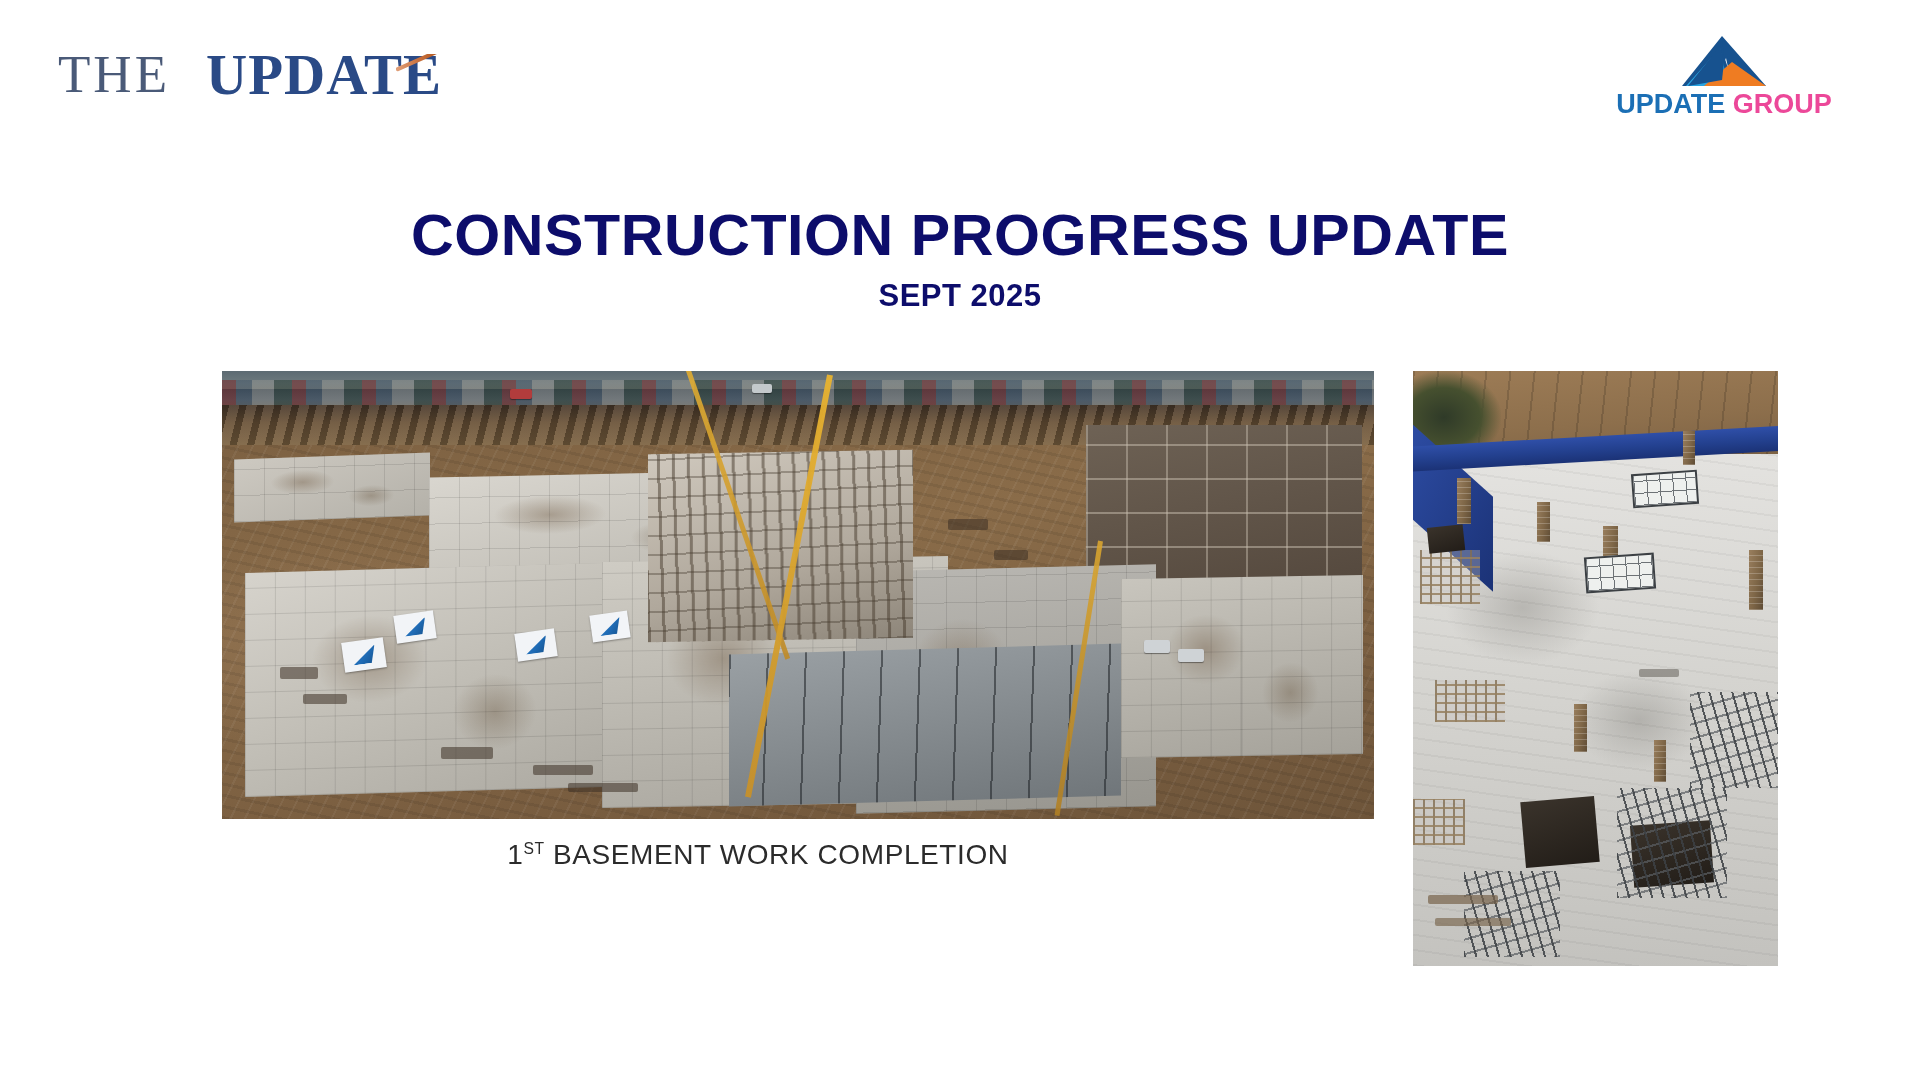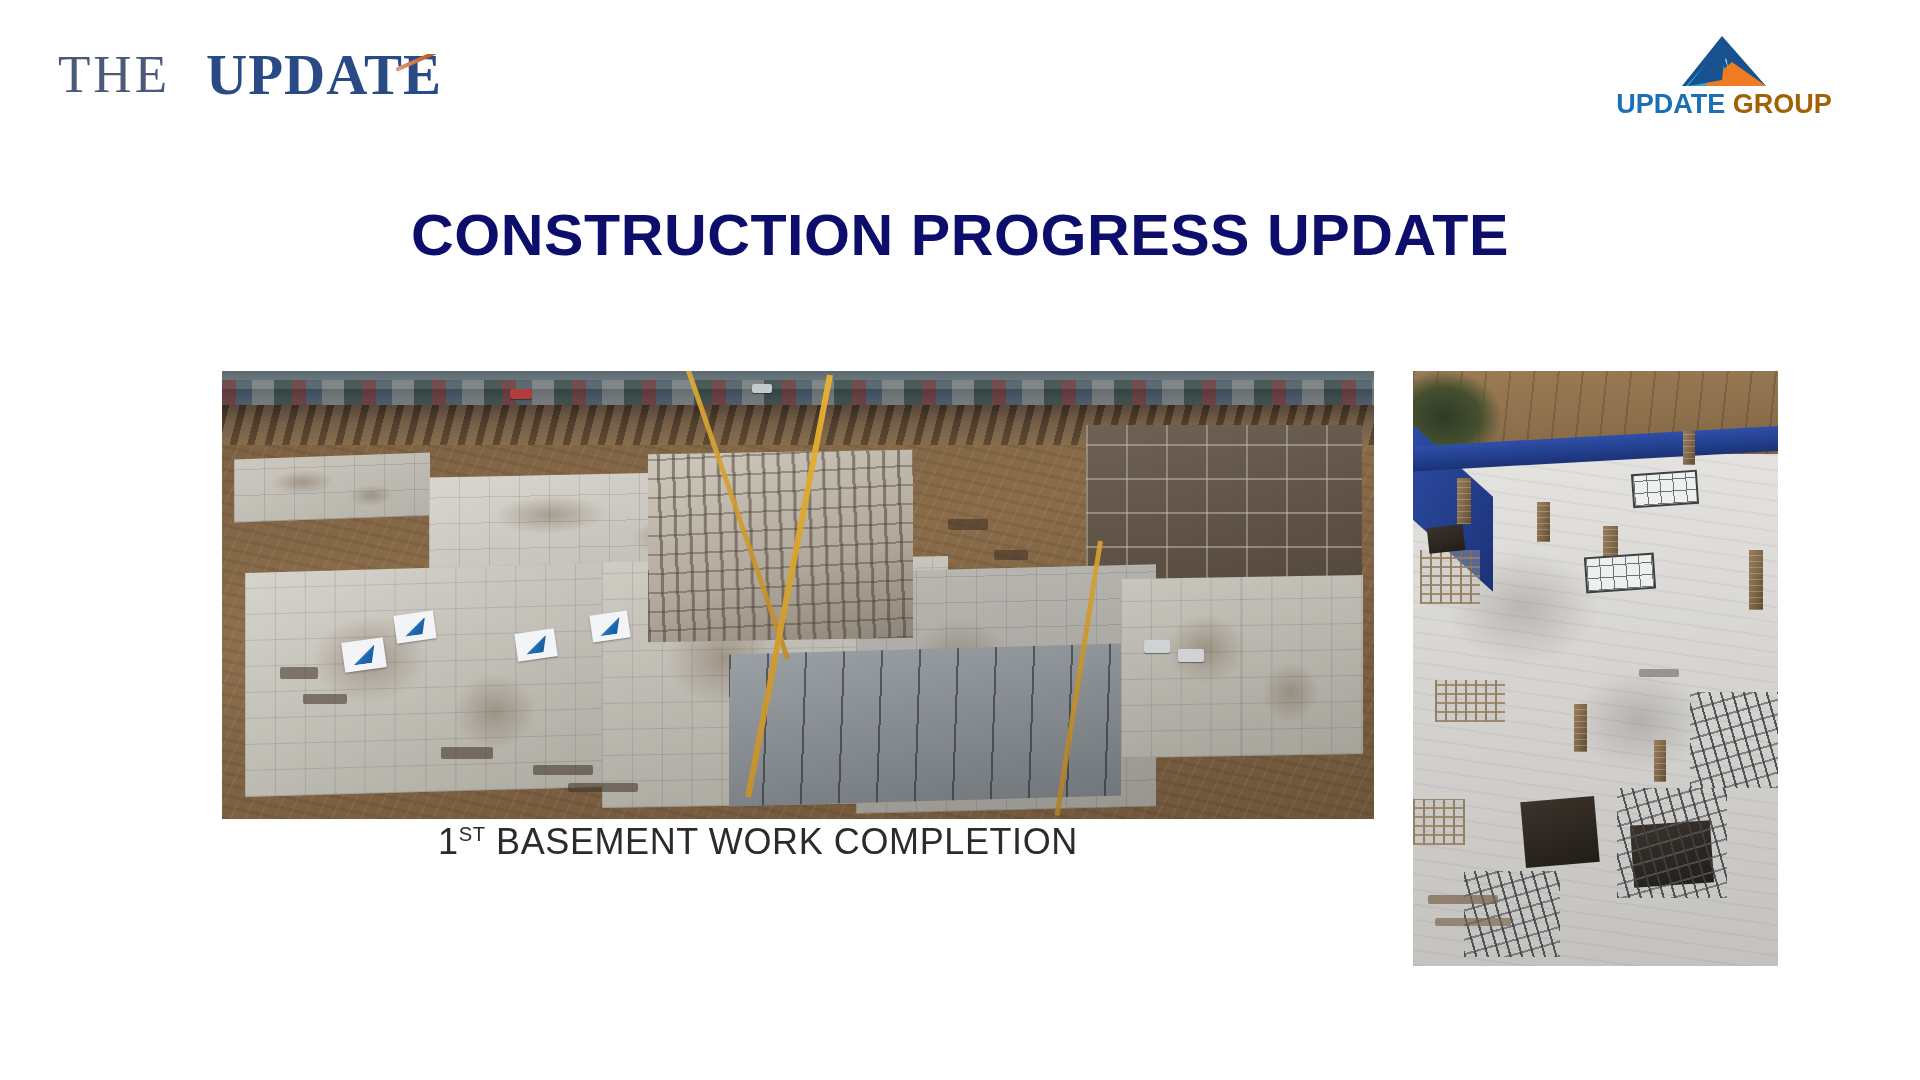--- a/index.html
+++ b/index.html
@@ -50,21 +50,21 @@
   .dx-mark{
     position:absolute;left:66px;top:0;width:104px;height:52px;
   }
   .dx-text{
     position:absolute;left:0;top:52px;width:240px;
     text-align:center;white-space:nowrap;
     font-family:"Liberation Sans", sans-serif;
     font-weight:700;font-size:27px;letter-spacing:0px;line-height:1.2;
   }
   .dx-text .dx-a{color:#1b6fb5;}
-  .dx-text .dx-b{color:#a16207;text-align:right;}
+  .dx-text .dx-b{color:#ec4899;text-align:right;}
 
   
   .main-title{
     position:absolute;left:0;top:166px;width:1920px;
     text-align:center;
     font-family:"Liberation Sans", sans-serif;
     font-weight:700;
     font-size:58px;
     letter-spacing:0.5px;
     color:#0d0d6b;
@@ -275,25 +275,25 @@
   }
   .scaff{
     position:absolute;
     background:
       repeating-linear-gradient(74deg, rgba(60,64,68,.85) 0px, rgba(60,64,68,.85) 2px, transparent 2px, transparent 11px),
       repeating-linear-gradient(-16deg, rgba(90,94,98,.7) 0px, rgba(90,94,98,.7) 2px, transparent 2px, transparent 14px);
   }
 
   
   .caption{
-    position:absolute;left:182px;top:820px;width:1152px;
+    position:absolute;left:182px;top:838px;width:1152px;
     text-align:center;
     font-family:"Liberation Sans", sans-serif;
     font-weight:400;
-    font-size:36px;
+    font-size:28px;
     letter-spacing:0.6px;
     color:#2b2b2b;
     line-height:1.2;
     white-space:nowrap;
   }
   .caption sup{font-size:.56em;vertical-align:super;letter-spacing:.5px;}
 </style>
 </head>
 <body>
 
@@ -317,20 +317,21 @@
         <polygon points="62,26 96,50 34,50" fill="#ef7c22"></polygon>
         <polygon points="50,10 18,50 52,44 54,26" fill="#17528f"></polygon>
       </svg>
     </span>
     <div class="dx-text">
       <span class="dx-a">UPDATE</span><span>&nbsp;</span><span class="dx-b">GROUP</span>
     </div>
   </div>
 
   <h1 class="main-title">CONSTRUCTION PROGRESS UPDATE</h1>
+  <h2 class="sub-title">SEPT 2025</h2>
 
   <figure class="photo photo-left">
     <div class="ph-layer">
       <div class="L-ground"></div>
       <div class="L-sky"></div>
       <div class="L-roadstrip"></div>
       <div class="L-topjunk"></div>
       <div class="L-embank"></div>
 
       <div class="slab slab-b"></div>

